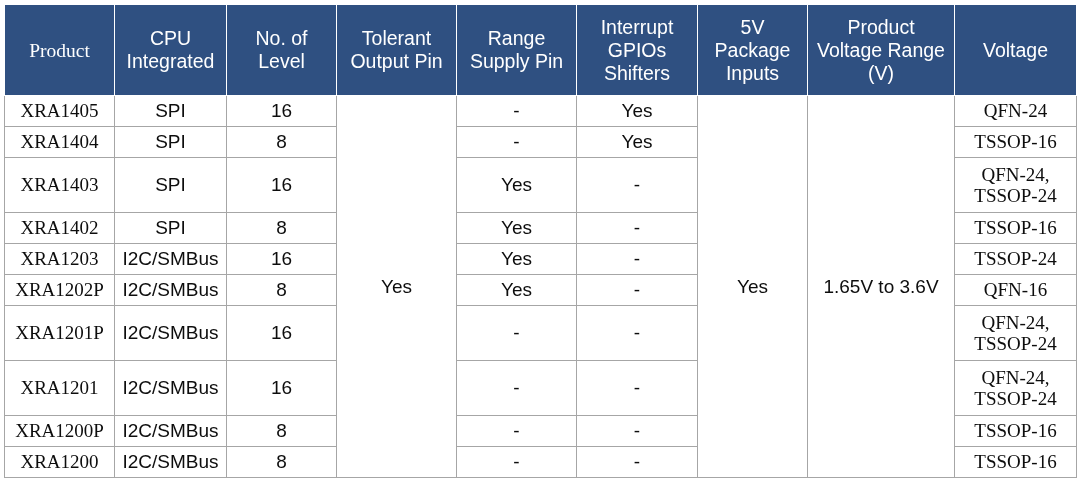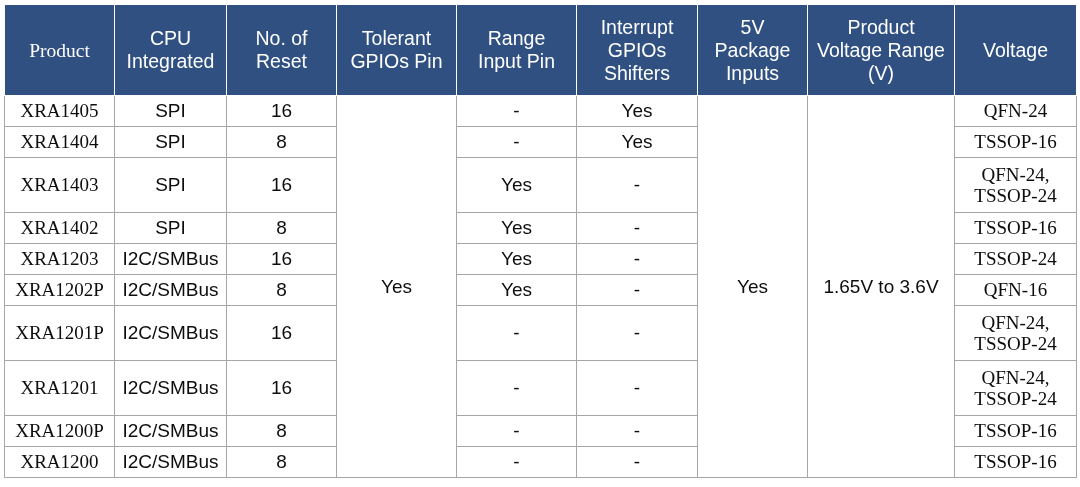--- a/index.html
+++ b/index.html
@@ -87,23 +87,23 @@
       <col class="c-reset">
       <col class="c-level">
       <col class="c-5v">
       <col class="c-supply">
       <col class="c-package">
     </colgroup>
     <thead>
       <tr>
         <th class="col-product-h"><span>Product</span></th>
         <th><span>CPU</span><br><span>Integrated</span></th>
-        <th><span>No. of</span><br><span>Reset</span></th>
-        <th><span>Tolerant</span><br><span>GPIOs Pin</span></th>
-        <th><span>Range</span><br><span>Input Pin</span></th>
+        <th><span>No. of</span><br><span>Level</span></th>
+        <th><span>Tolerant</span><br><span>Output Pin</span></th>
+        <th><span>Range</span><br><span>Supply Pin</span></th>
         <th><span>Interrupt</span><br><span>GPIOs</span><br><span>Shifters</span></th>
         <th><span>5V</span><br><span>Package</span><br><span>Inputs</span></th>
         <th><span>Product</span><br><span>Voltage Range</span><br><span>(V)</span></th>
         <th><span>Voltage</span></th>
       </tr>
     </thead>
     <tbody id="table-body">
         <tr class="r-short">
           <td class="col-product">XRA1405</td>
           <td>SPI</td>

